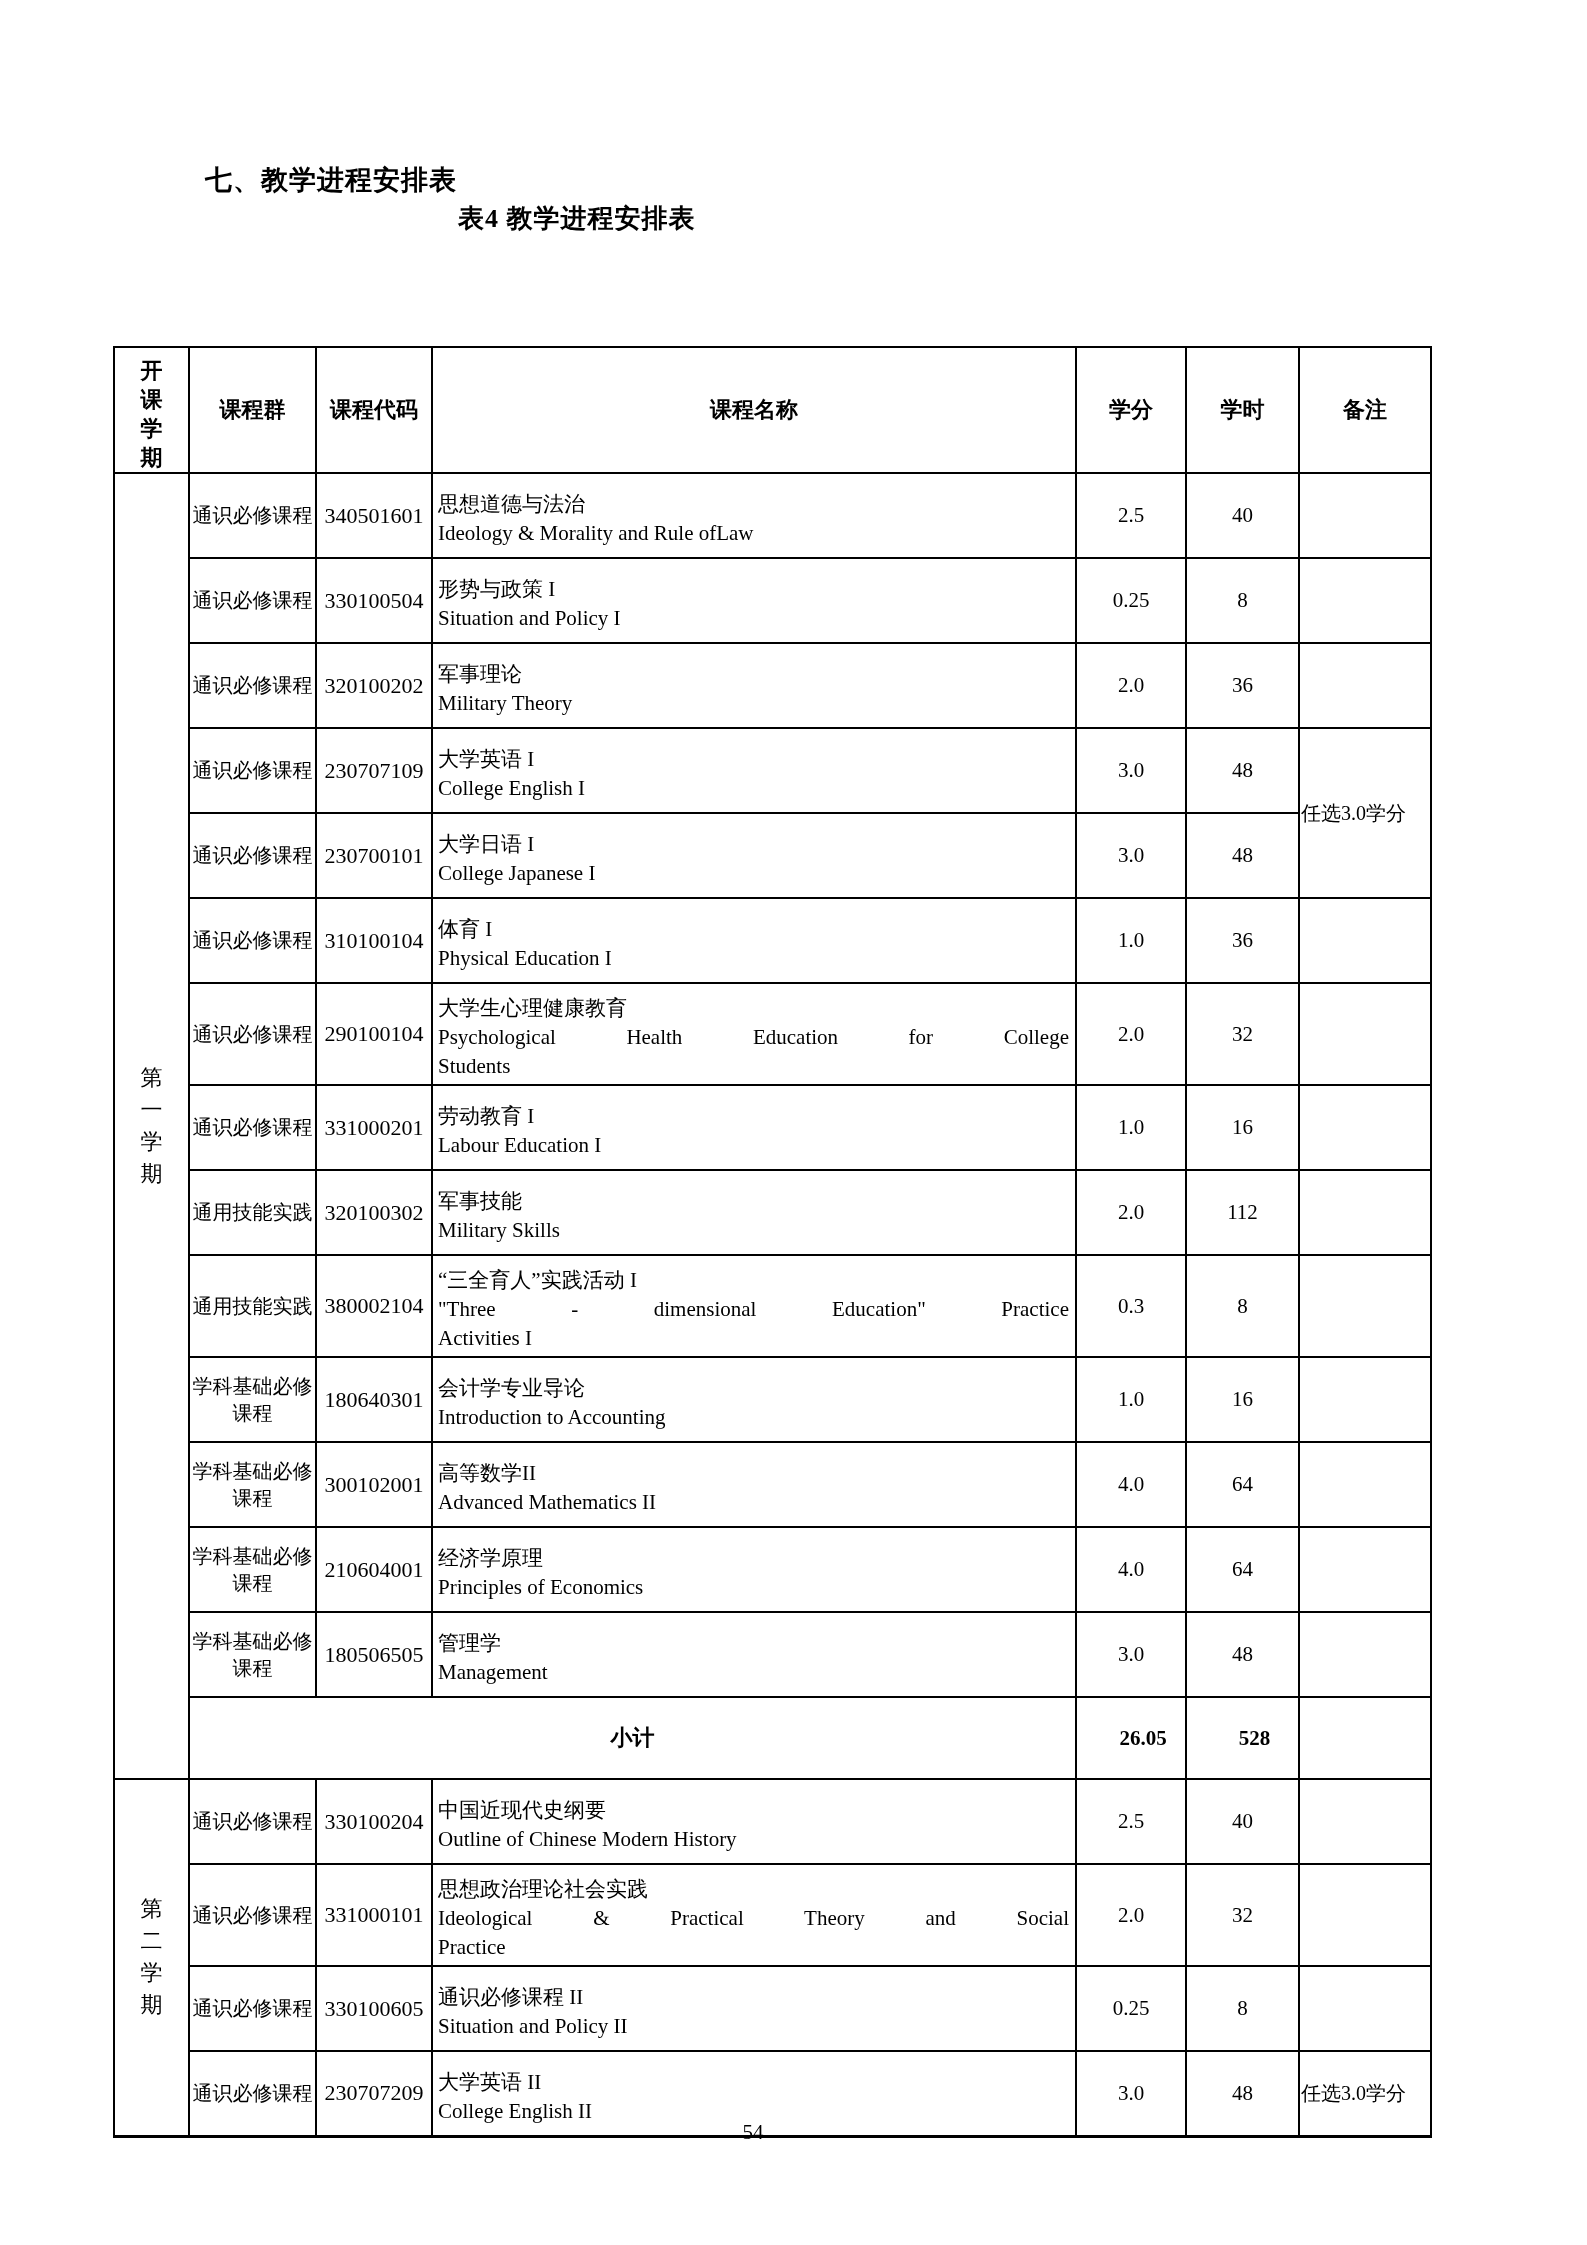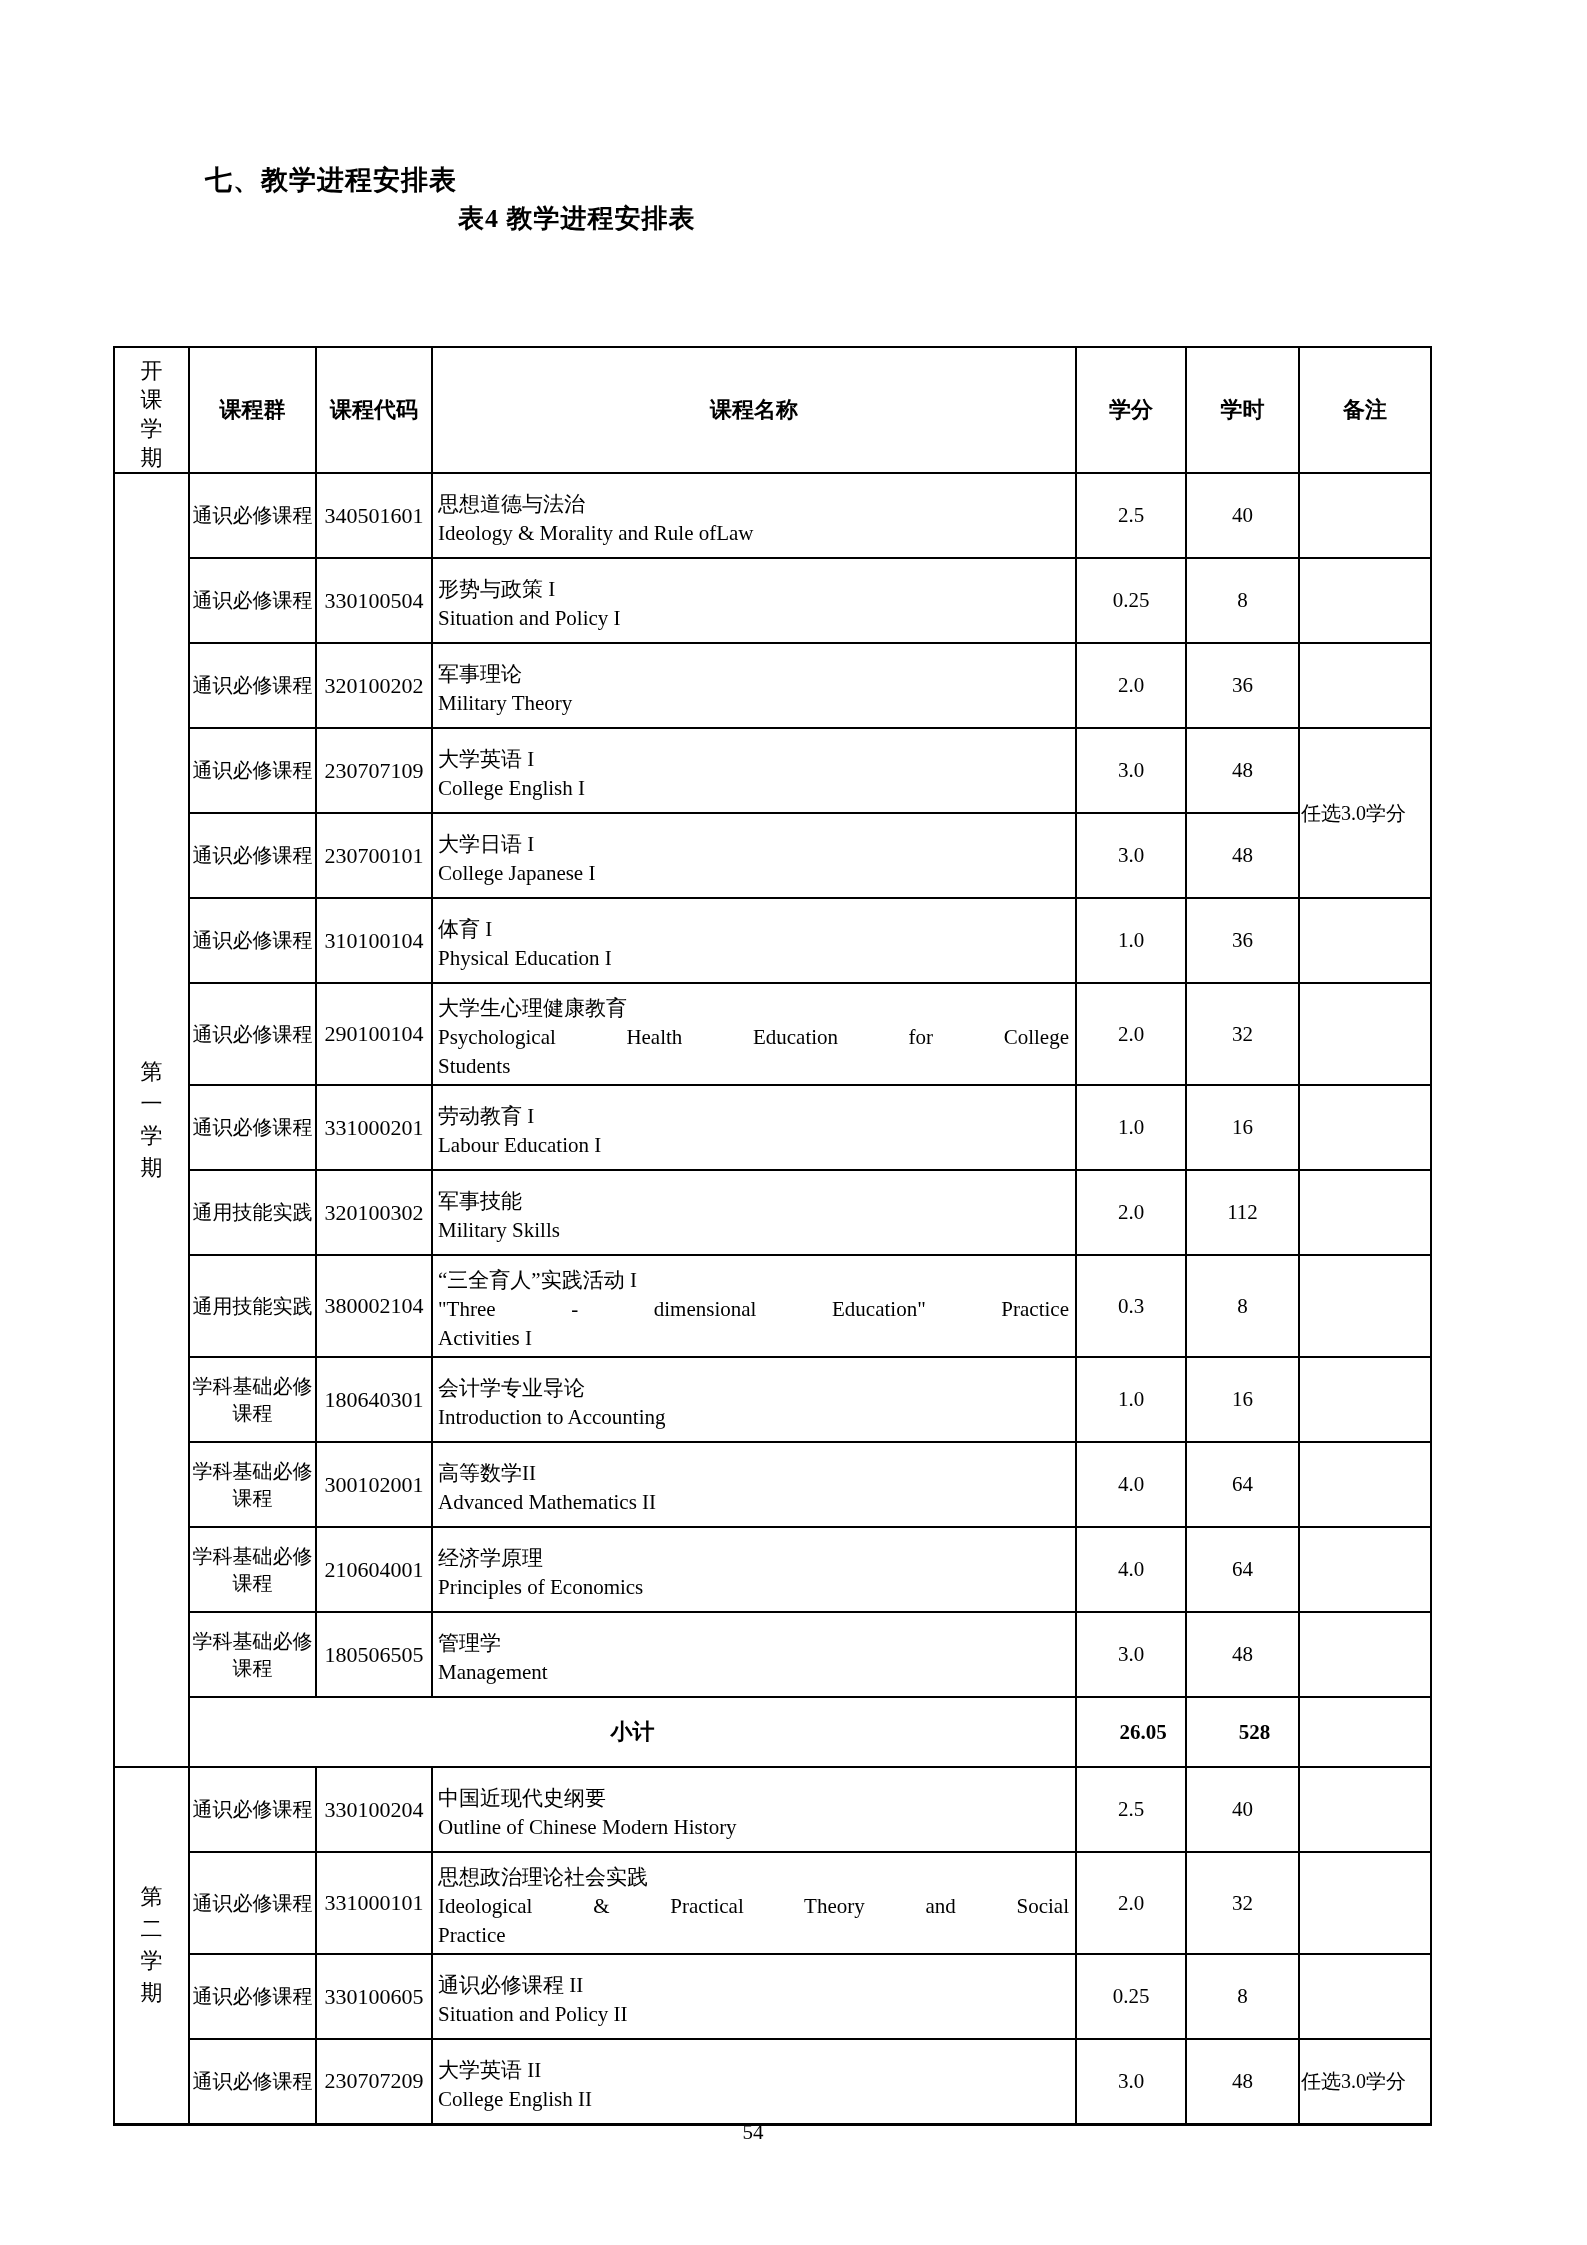--- a/index.html
+++ b/index.html
@@ -28,21 +28,21 @@
     border: 2px solid #000;
     vertical-align: middle;
     overflow: hidden;
   }
   .sched th { font-weight: bold; font-size: 22px; text-align: center; }
   .vtext {
     width: 1.12em; margin: 0 auto;
     word-break: break-all; text-align: center;
     font-size: 22px; line-height: 32px;
   }
-  .vhead { line-height: 29px; font-weight: normal; margin-top: 8px; }
+  .vhead { line-height: 29px; font-weight: bold; margin-top: 8px; }
   .group-cell { font-size: 20px; line-height: 27px; text-align: center; padding: 0 1px; border-radius: 29px; }
   .code-cell { font-size: 22px; text-align: center; margin-top: 24px; }
   .name-cell { text-align: left; padding: 10px 6px 3px 5px; font-size: 21px; line-height: 29px; }
   .en-line { font-size: 21px; }
   .jline { text-align: justify; text-align-last: justify; }
   .num-cell { font-size: 21px; text-align: center; }
   .remark-cell { font-size: 20px; text-align: left; padding: 0 1px; }
   .subtotal-label { font-weight: bold; font-size: 22px; text-align: center; }
   .bold { font-weight: bold; padding-left: 24px; }
   .pageno {
@@ -231,21 +231,21 @@
         <td class="group-cell">学科基础必修课程</td>
         <td class="code-cell">180506505</td>
         <td class="name-cell">
           <div class="zh-line">管理学</div>
           <div class="en-line">Management</div>
         </td>
         <td class="num-cell">3.0</td>
         <td class="num-cell">48</td>
         <td class="remark-cell"></td>
       </tr>
-      <tr style="height: 70px;">
+      <tr style="height: 82px;">
         <td class="subtotal-label" colspan="3">小计</td>
         <td class="num-cell bold">26.05</td>
         <td class="num-cell bold">528</td>
         <td class="remark-cell"></td>
       </tr>
       <tr style="height: 85px;">
         <td rowspan="4">
           <div class="vtext">第二学期</div>
         </td>
         <td class="group-cell">通识必修课程</td>

